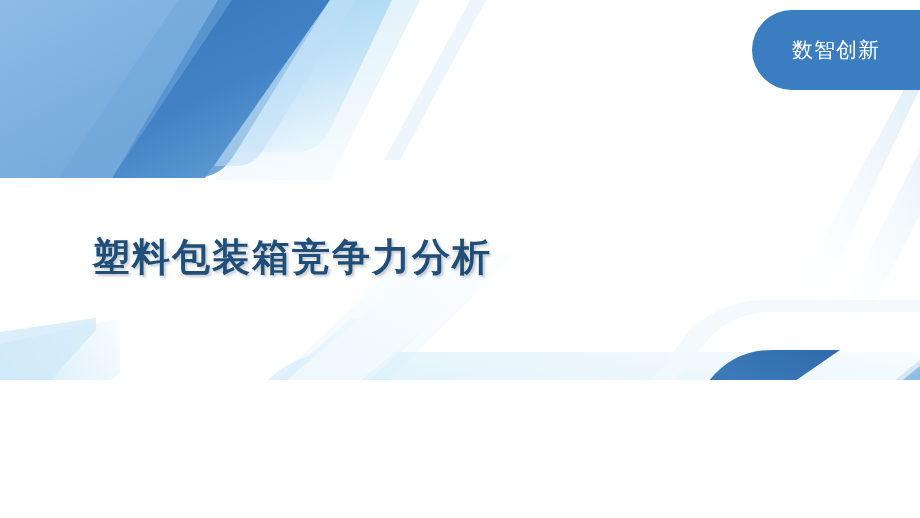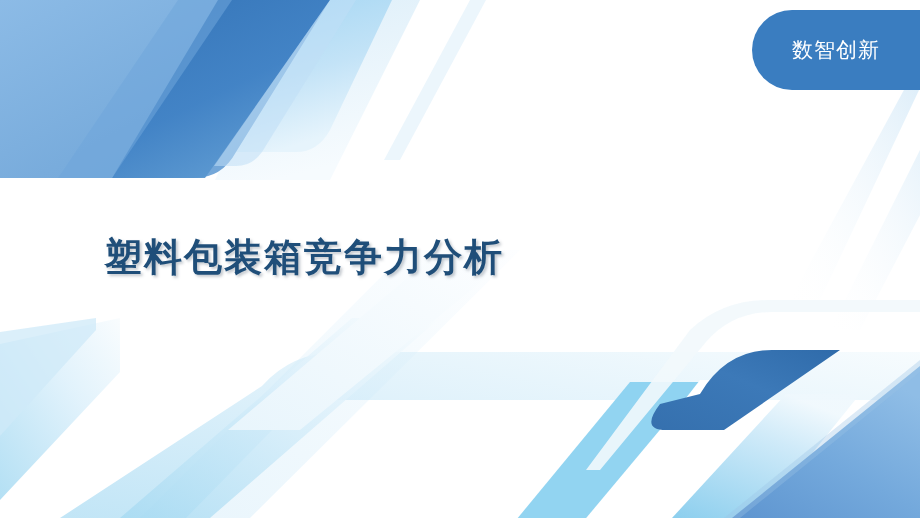--- a/index.html
+++ b/index.html
@@ -6,21 +6,21 @@
     margin: 0;
     padding: 0;
     background: #ffffff;
   }
   body {
     font-family: "Liberation Sans", "DejaVu Sans", sans-serif;
   }
   #slide {
     position: relative;
     width: 920px;
-    height: 518px;
+    height: 380px;
     overflow: hidden;
     background: #ffffff;
   }
   #deco-layer {
     position: absolute;
     inset: 0;
     width: 920px;
     height: 518px;
     pointer-events: none;
   }
@@ -45,21 +45,21 @@
     color: #ffffff;
     font-size: 21px;
     line-height: 30px;
     letter-spacing: 1px;
     white-space: nowrap;
     font-family: "Liberation Sans", "DejaVu Sans", sans-serif;
   }
   
   #title {
     position: absolute;
-    left: 104px;
+    left: 92px;
     top: 232px;
     font-size: 38px;
     font-weight: bold;
     letter-spacing: 2px;
     color: #1F4E79;
     text-shadow: 2px 2px 3px rgba(120,130,145,0.45);
     white-space: nowrap;
     font-family: "Liberation Sans", "DejaVu Sans", sans-serif;
   }
 </style>

